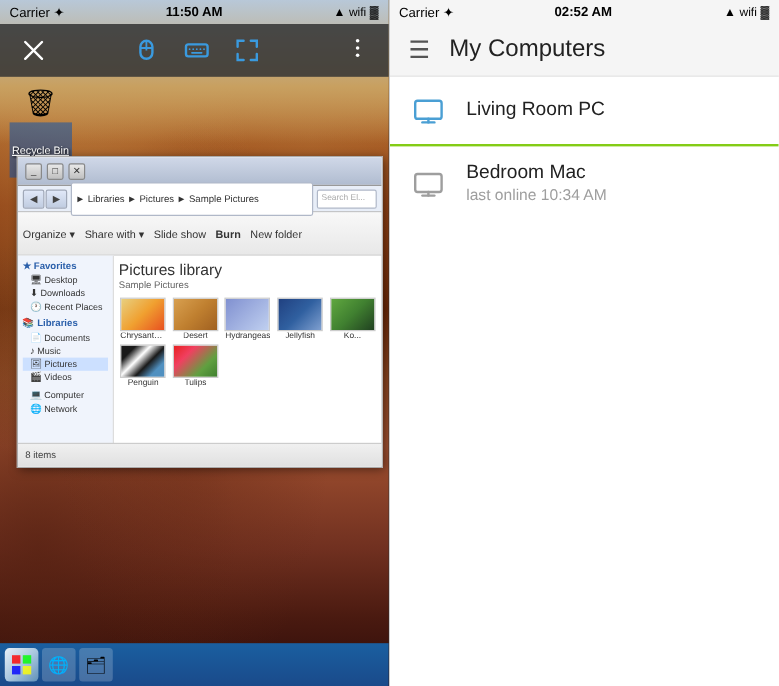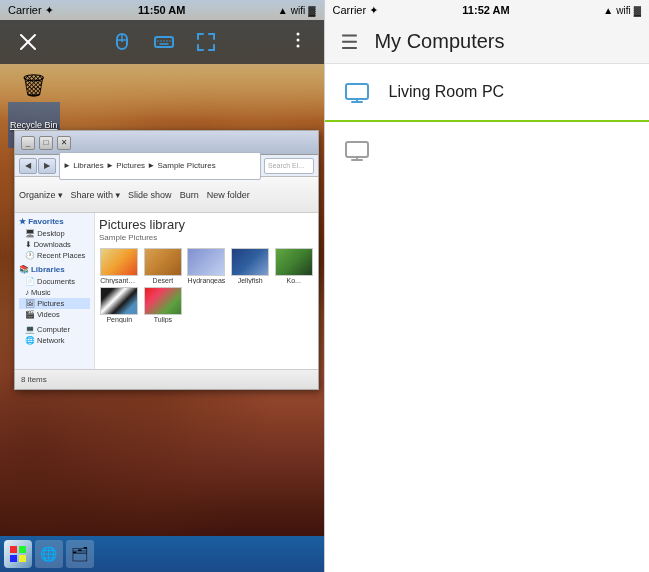--- a/index.html
+++ b/index.html
@@ -636,21 +636,21 @@
       <div class="addr-path">► Libraries ► Pictures ► Sample Pictures</div>
       <div class="addr-search">
         <span style="color:#aaa;font-size:7px;">Search El...</span>
       </div>
     </div>
 
     <div class="explorer-toolbar2">
       <span style="cursor:pointer;">Organize ▾</span>
       <span style="cursor:pointer;">Share with ▾</span>
       <span style="cursor:pointer;">Slide show</span>
-      <span style="cursor:pointer;">Burn</span>
+      <span style="cursor:pointer;font-weight:bold;">Burn</span>
       <span style="cursor:pointer;">New folder</span>
     </div>
 
     <div class="explorer-body">
       <div class="explorer-sidebar">
         <div class="sidebar-section">
           <div class="sidebar-section-title">
             <span>★</span>
               <span>Favorites</span>
           </div>
@@ -757,21 +757,21 @@
     <div class="taskbar-icon">🗂</div>
   </div>
 </div>
 
 <div class="divider"></div>
 
 <div class="right-panel">
 
   <div class="right-status-bar">
     <span class="carrier">Carrier ✦</span>
-    <span class="time">11:52 AM</span>
+    <span class="time">02:52 AM</span>
     <div class="right-icons">
       <span>▲</span>
       <span>wifi</span>
       <span>▓</span>
     </div>
   </div>
 
   <div class="right-header">
     <div class="hamburger-icon">☰</div>
     <div class="right-header-title">My Computers</div>
@@ -793,16 +793,20 @@
     </div>
 
     <div class="computer-item">
       <div class="monitor-icon monitor-svg-offline">
         <svg width="28" height="28" viewBox="0 0 28 28" fill="none">
           <rect x="3" y="4" width="22" height="15" rx="2" stroke="#9e9e9e" stroke-width="2"></rect>
           <line x1="9" y1="22" x2="19" y2="22" stroke="#9e9e9e" stroke-width="2" stroke-linecap="round"></line>
           <line x1="14" y1="19" x2="14" y2="22" stroke="#9e9e9e" stroke-width="2" stroke-linecap="round"></line>
         </svg>
       </div>
+      <div class="computer-info">
+        <div class="computer-name">Bedroom Mac</div>
+        <div class="computer-status">last online 10:34 AM</div>
+      </div>
     </div>
 
   </div>
 </div>
 
 </body></html>

